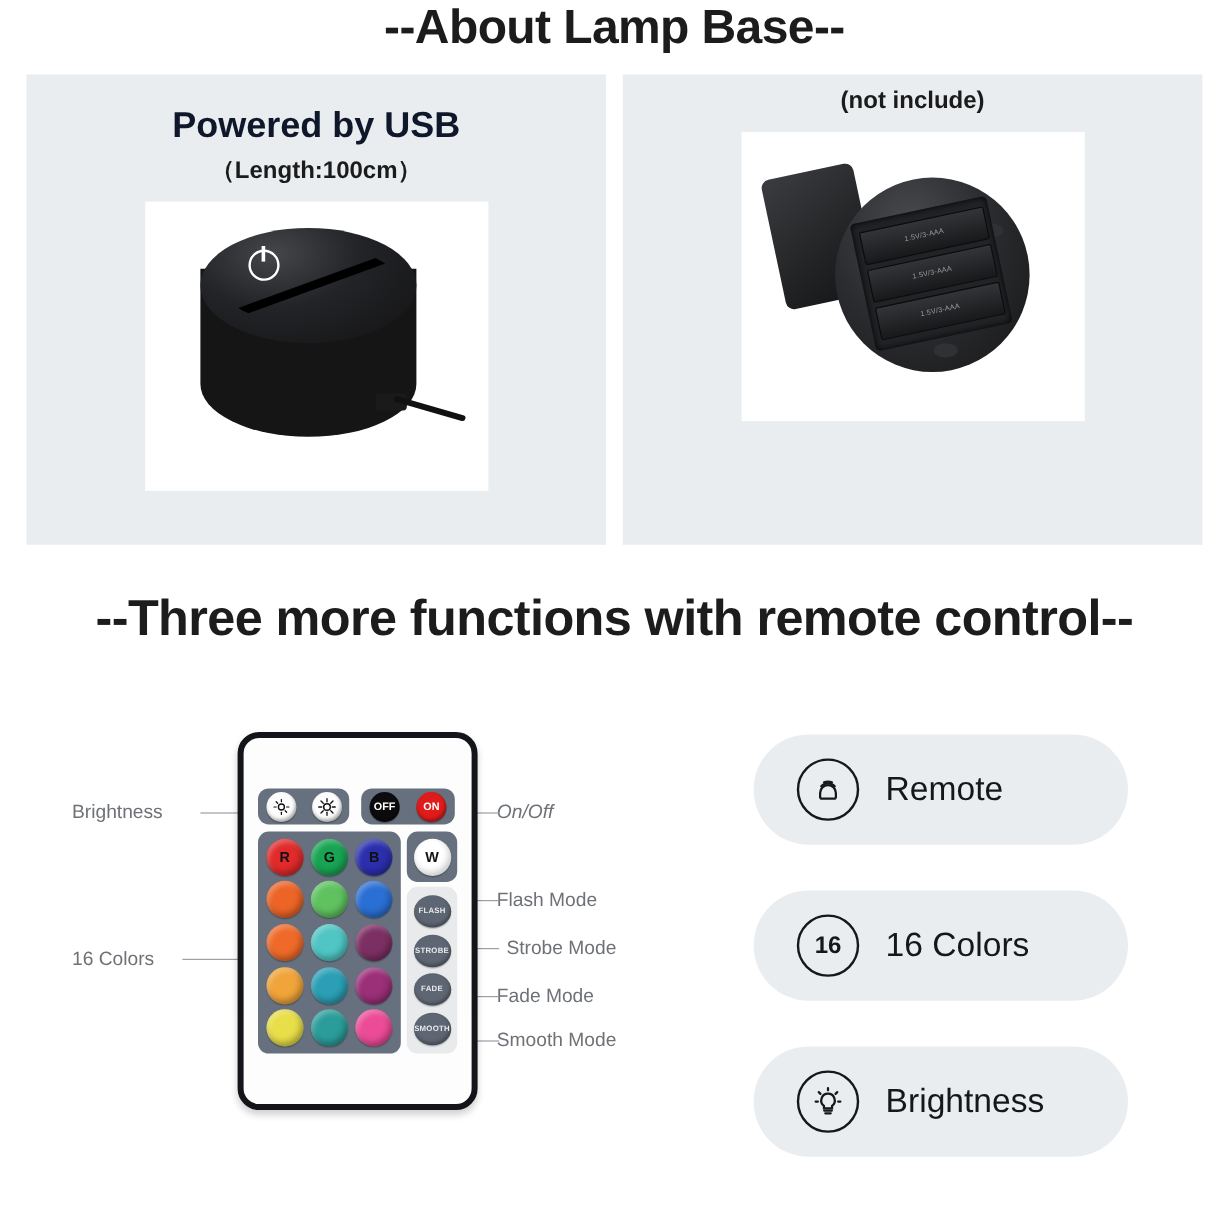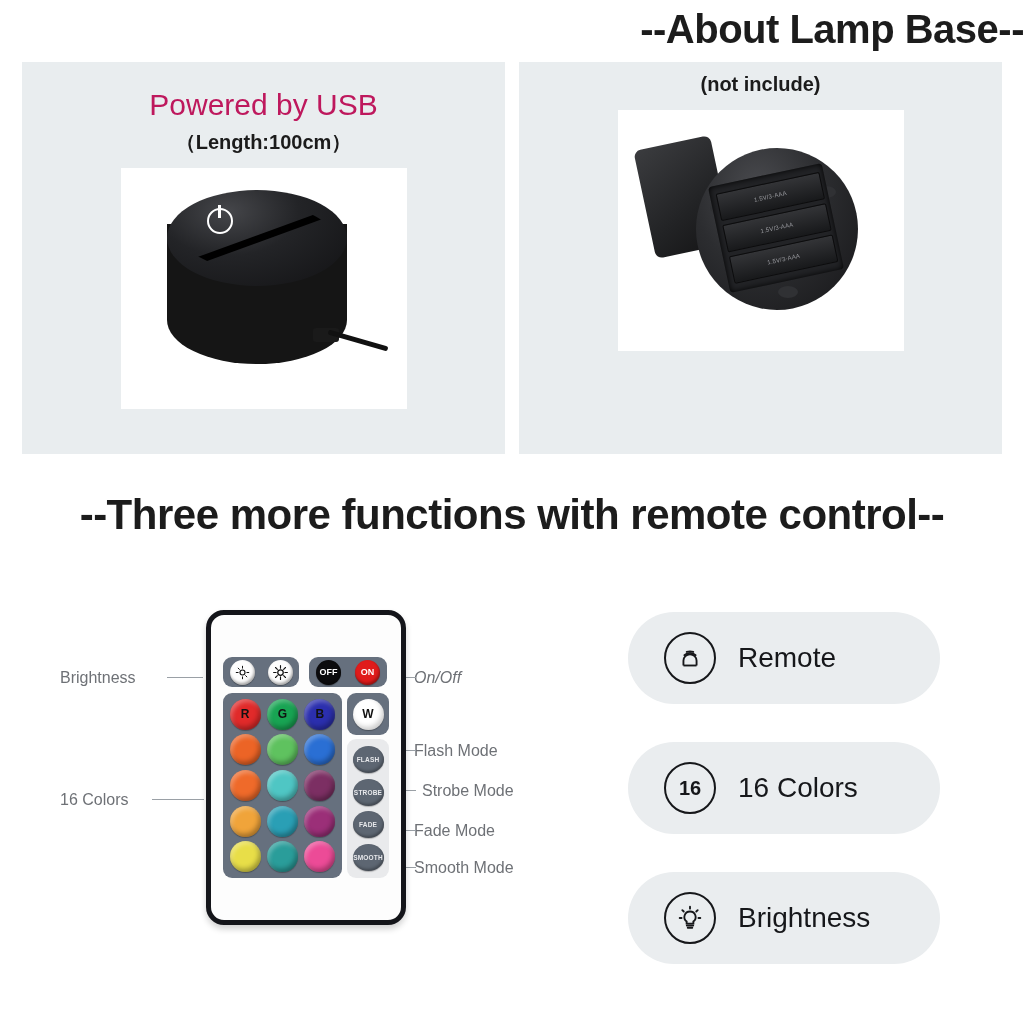--- a/index.html
+++ b/index.html
@@ -15,41 +15,41 @@
   
   .section-title{
     width:100%;
     text-align:center;
     font-size:40px;
     font-weight:700;
     letter-spacing:-0.5px;
     color:#1c1c1c;
     line-height:1;
   }
-  #title-about{ padding-top:9px;text-align:right; }
+  #title-about{ padding-top:3px; }
 
   
   .panels{
     position:absolute;
     left:22px; top:62px;
     width:980px; height:392px;
     display:flex;
     gap:14px;
   }
   .panel{
     flex:1 1 0;
     background:#e9edef;
     display:flex;
     flex-direction:column;
     align-items:center;
   }
   .panel-title{
     font-size:30px;
-    font-weight:400;
-    color:#be185d;
+    font-weight:700;
+    color:#0f172a;
     margin-top:28px;
     line-height:1;
     white-space:nowrap;
   }
   .panel-sub{
     font-size:20px;
     font-weight:700;
     color:#1b1b1b;
     margin-top:12px;
     line-height:1;
@@ -240,21 +240,21 @@
   }
 
   
   .remote-area{
     position:absolute;
     left:0; top:600px;
     width:620px; height:360px;
   }
   .remote{
     position:absolute;
-    left:206px; top:10px;
+    left:198px; top:10px;
     width:200px; height:315px;
     background:#fdfdfd;
     border:5px solid #14151a;
     border-radius:18px;
     box-shadow:0 4px 6px rgba(0,0,0,.18);
     box-sizing:border-box;
   }
   .keypad-top{
     position:absolute; left:12px; top:42px;
     width:76px; height:30px;

